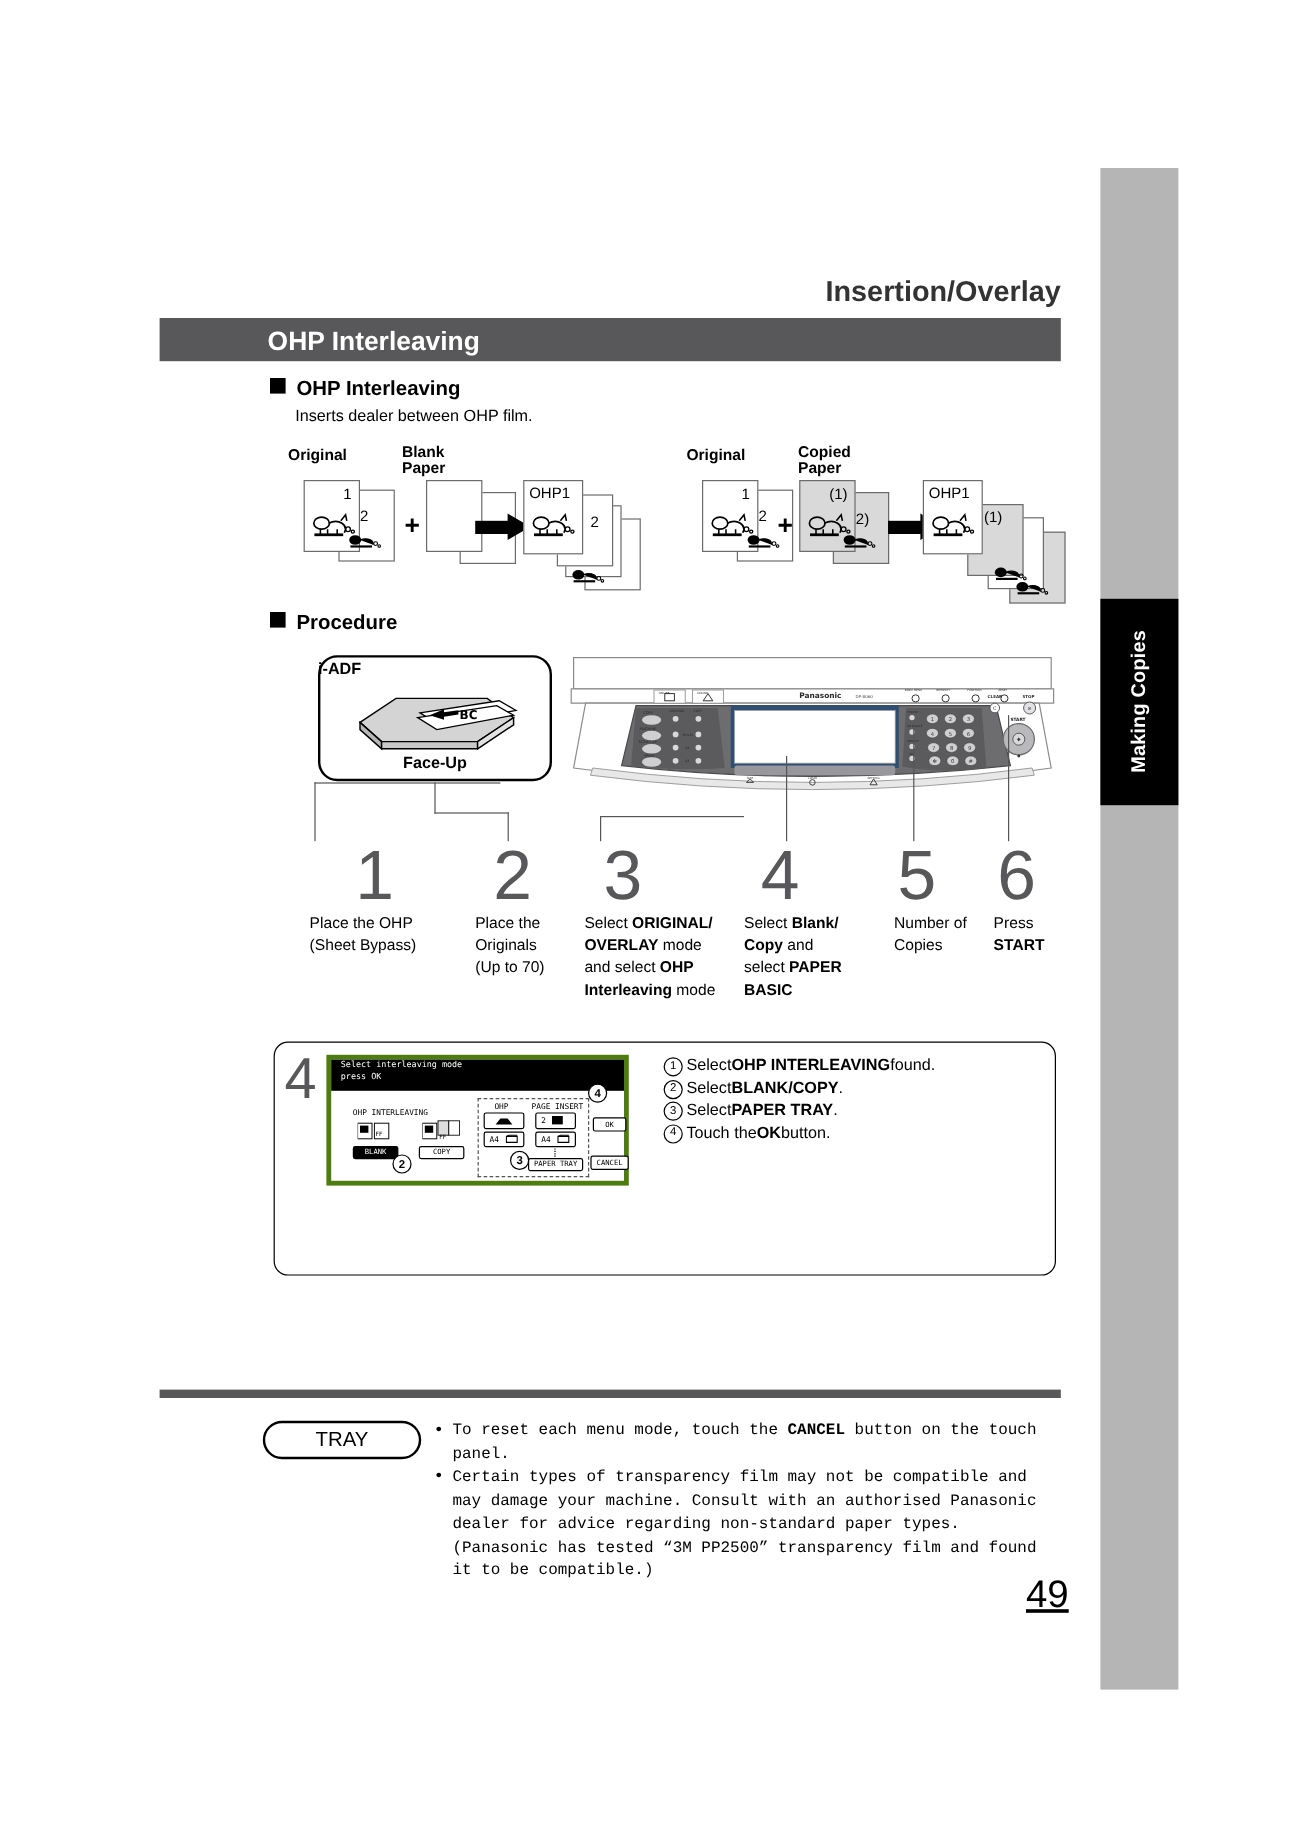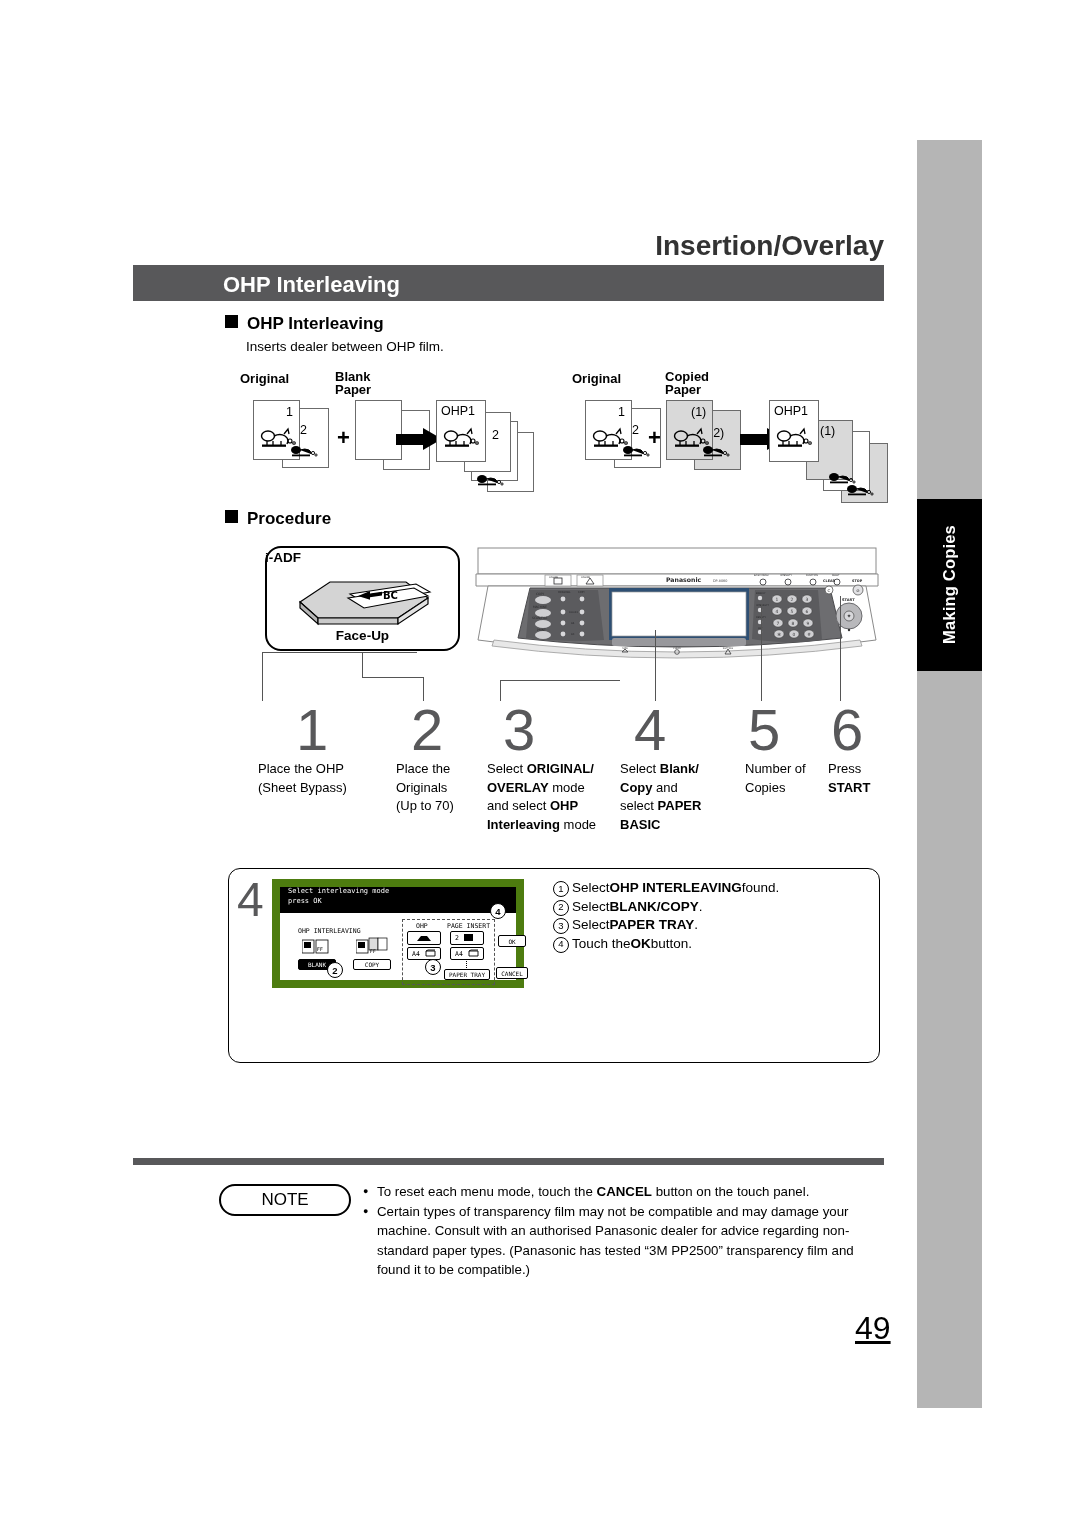--- a/index.html
+++ b/index.html
@@ -8,21 +8,21 @@
 
   
   #side-strip{position:absolute;left:917px;top:140px;width:65px;height:1268px;background:#b5b5b5;}
   #side-tab{position:absolute;left:917px;top:499px;width:65px;height:172px;background:#000;}
   #side-tab-label{position:absolute;left:917px;top:499px;width:65px;height:172px;
       display:flex;align-items:center;justify-content:center;}
   #side-tab-label span{writing-mode:vertical-rl;transform:rotate(180deg);
       color:#fff;font-weight:bold;font-size:16.5px;letter-spacing:.2px;}
 
   
-  #hdr-sub{position:absolute;right:196px;top:230px;font-size:28px;font-weight:bold;color:#333;}
+  #hdr-sub{position:absolute;right:196px;top:230px;font-size:24px;font-weight:bold;color:#333;}
   #title-bar{position:absolute;left:133px;top:265px;width:751px;height:36px;background:#58585a;}
   #title-bar span{position:absolute;left:90px;top:7px;color:#fff;font-size:22px;font-weight:bold;}
 
   
   .sect{position:absolute;font-size:17px;font-weight:bold;}
   .sqb{display:inline-block;width:13px;height:13px;background:#000;margin-right:9px;vertical-align:1px;}
   #sect1{left:225px;top:314px;}
   #sect2{left:225px;top:509px;}
   #desc1{position:absolute;left:246px;top:339px;font-size:13.5px;}
 
@@ -61,21 +61,21 @@
   
   .bignum{position:absolute;font-size:58px;color:#58585a;line-height:58px;font-weight:normal;}
   .stepcol{position:absolute;font-size:13px;line-height:18.5px;}
   .stepcol b{font-weight:bold;}
 
   
   #card{position:absolute;left:228px;top:868px;width:652px;height:195px;
       border:1.5px solid #000;border-radius:12px;box-sizing:border-box;background:#fff;}
   #card-num{position:absolute;left:237px;top:876px;font-size:48px;color:#58585a;line-height:48px;}
   #lcd{position:absolute;left:272px;top:879px;width:252px;height:109px;
-      border:8px solid #4d7c0f;background:#fff;box-sizing:border-box;}
+      border:4px solid #4d7c0f;background:#fff;box-sizing:border-box;}
   #lcd-hdr{position:absolute;left:0;top:0;width:100%;height:26px;background:#000;}
   #lcd-hdr div{color:#fff;font-size:7px;line-height:9.5px;margin-left:8px;
       font-family:"DejaVu Sans Mono",monospace;}
   .lcd-t{position:absolute;font-size:6.5px;font-family:"DejaVu Sans Mono",monospace;}
   .lcd-btn{position:absolute;border:1px solid #000;border-radius:2px;box-sizing:border-box;
       font-size:6px;display:flex;align-items:center;justify-content:center;
       font-family:"DejaVu Sans Mono",monospace;background:#fff;}
   .lcd-btn.inv{background:#000;color:#fff;}
   .circnum{position:absolute;width:14px;height:14px;border:1.3px solid #000;border-radius:50%;
       font-size:9.5px;display:flex;align-items:center;justify-content:center;font-weight:bold;background:#fff;}
@@ -83,21 +83,21 @@
   #card-list .ln{display:flex;align-items:flex-start;white-space:nowrap;}
   #card-list .cn{flex:0 0 auto;width:14px;height:14px;border:1.2px solid #000;border-radius:50%;
       font-size:9.5px;display:flex;align-items:center;justify-content:center;margin-top:2px;margin-right:3px;}
 
   
   #note-rule{position:absolute;left:133px;top:1158px;width:751px;height:7px;background:#58585a;}
   #note-badge{position:absolute;left:219px;top:1184px;width:132px;height:32px;border:2px solid #000;
       border-radius:16px;box-sizing:border-box;display:flex;align-items:center;justify-content:center;
       font-size:17px;background:#fff;}
   #note-body{position:absolute;left:363px;top:1182px;width:520px;font-size:13.3px;line-height:19.5px;}
-  #note-body .nb{position:relative;padding-left:14px;}
+  #note-body .nb{position:relative;padding-left:14px;font-family:Liberation Mono, monospace;}
   #note-body .nb::before{content:"\25CF";position:absolute;left:0;top:0;font-size:9px;}
 
   
   #pageno{position:absolute;left:855px;top:1310px;font-size:32px;text-decoration:underline;}
 </style>
 </head>
 <body>
 
 <div id="side-strip"></div>
 <div id="side-tab"></div>
@@ -541,21 +541,21 @@
   </div>
   <div class="ln">
     <span class="cn">4</span>
     <span>Touch the </span>
     <b>OK</b>
     <span> button.</span>
   </div>
 </div>
 
 <div id="note-rule"></div>
-<div id="note-badge">NOTE</div>
+<div id="note-badge">TRAY</div>
 <div id="note-body">
   <div class="nb">
     <span>To reset each menu mode, touch the </span><b>CANCEL</b><span> button on the touch panel.</span>
   </div>
   <div class="nb">Certain types of transparency film may not be compatible and may damage your machine. Consult with an authorised Panasonic dealer for advice regarding non-standard paper types. (Panasonic has tested “3M PP2500” transparency film and found it to be compatible.)</div>
 </div>
 
 <div id="pageno">49</div>
 
 </body></html>

